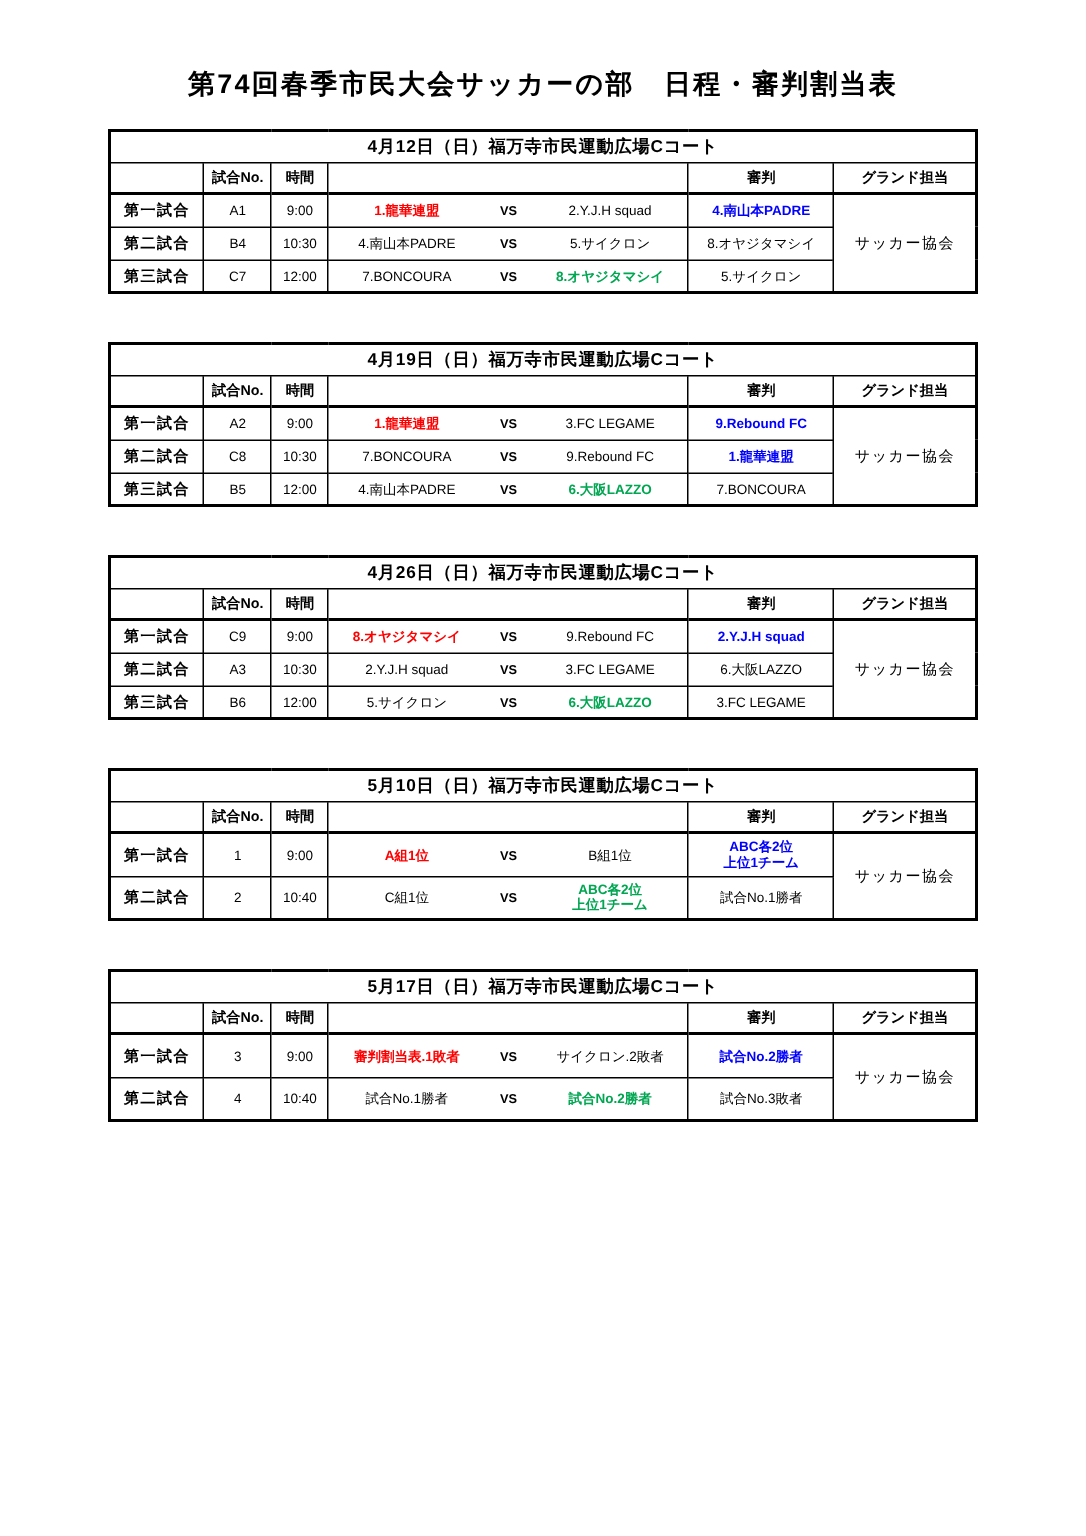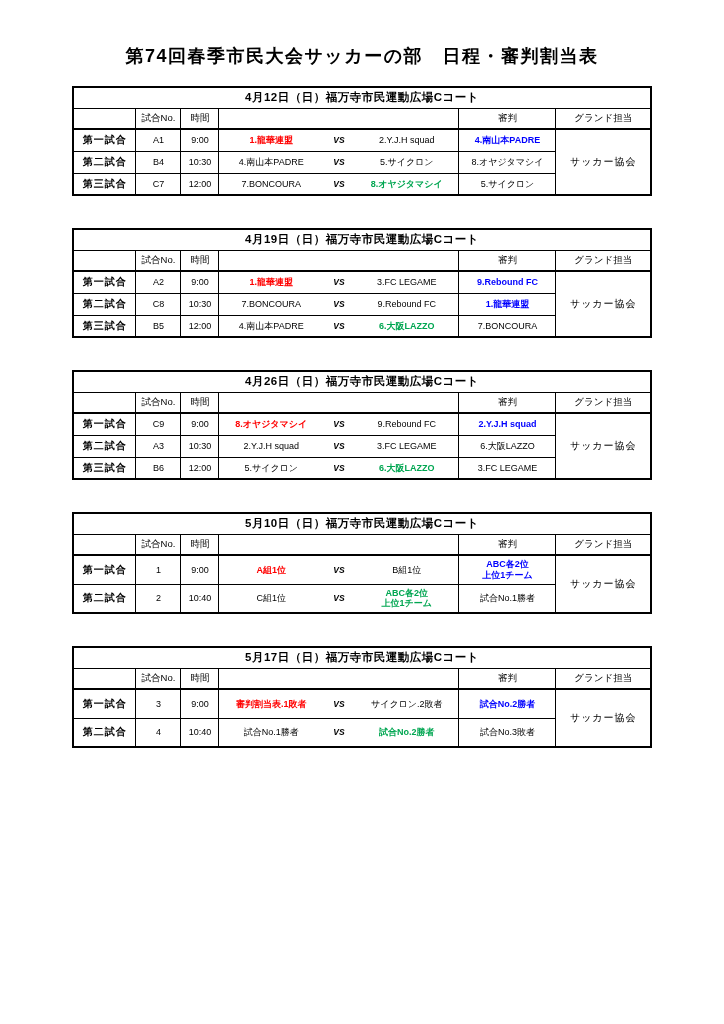--- a/index.html
+++ b/index.html
@@ -23,30 +23,30 @@
   col.c3{width:240px;} col.c4{width:97px;} col.c5{width:95px;}
   td {
     border:1px solid #000; font-size:9px; text-align:center;
     vertical-align:middle; padding:0 2px; overflow:hidden;
   }
   tr.date-row td {
     font-weight:bold; font-size:11.5px; height:21px;
     border-bottom:1.5px solid #000; letter-spacing:0.5px;
   }
   tr.head-row td {
-    font-weight:normal; font-size:9.5px; height:21px;
+    font-weight:bold; font-size:9.5px; height:21px;
     border-bottom:2.5px solid #000;
   }
   tr.data-row td { height:22px; }
   table.tall tr.data-row td { height:29px; }
   td.row-label { font-weight:bold; font-size:10px; letter-spacing:1px; }
   td.ground-cell { font-weight:normal; font-size:10px; letter-spacing:1px; }
   .match { display:grid; grid-template-columns:1fr 36px 1fr; align-items:center; }
   .team, .referee-val { white-space:pre-line; line-height:1.15; }
-  .vs { font-weight:bold; font-size:8.5px;font-style:italic; }
+  .vs { font-weight:bold; font-size:8.5px; }
   .c-red   { color:#ff0000; font-weight:bold; }
   .c-blue  { color:#0000ff; font-weight:bold; }
   .c-green { color:#00a651; font-weight:bold; }
   .c-black { color:#000000; }
 </style>
 </head>
 <body>
 
 <div class="doc">
   <div class="title">第74回春季市民大会サッカーの部　日程・審判割当表</div>

